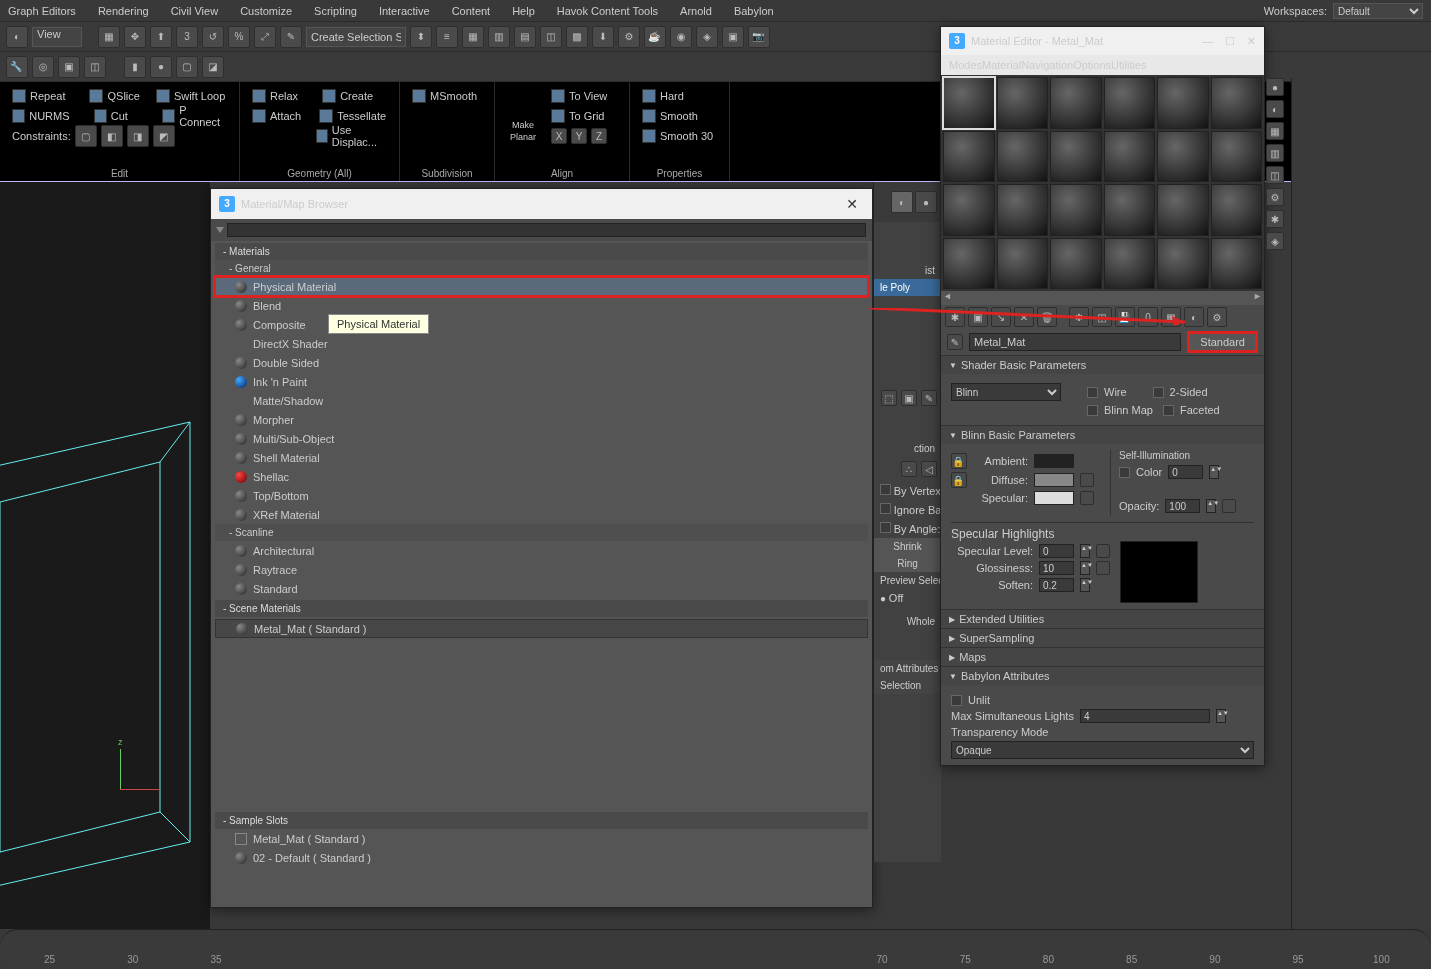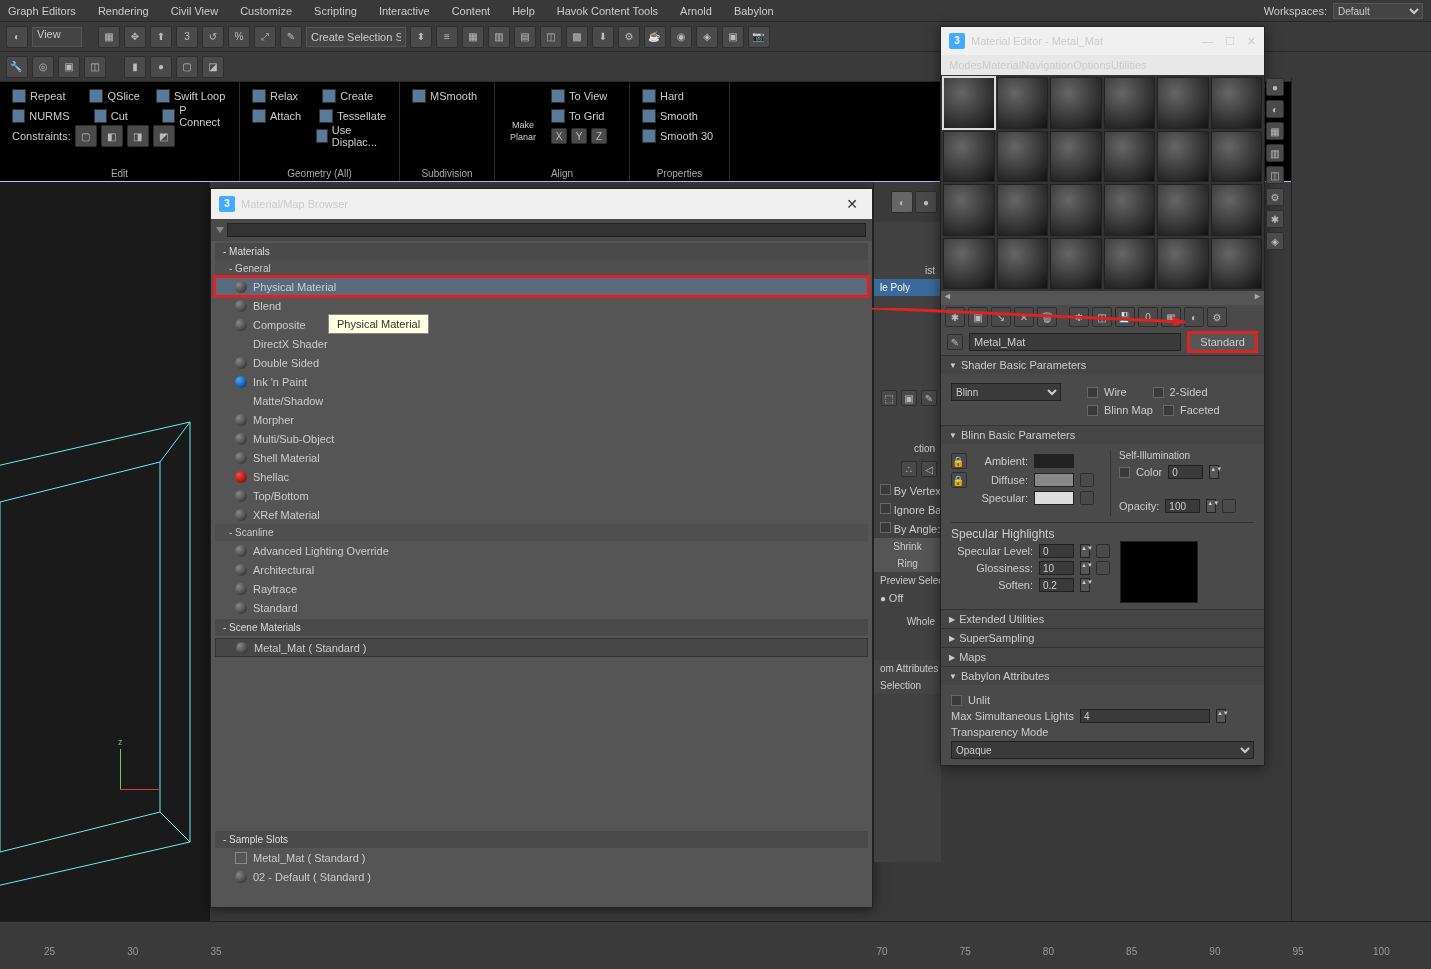--- a/index.html
+++ b/index.html
@@ -14,21 +14,21 @@
 .toolbar2 { height:30px; background:#3a3a3a; display:flex; align-items:center; padding:0 6px; gap:4px; border-bottom:1px solid #2a2a2a;}
 .ribbon { height:100px; background:#000000; display:flex; border-bottom:1px solid #c4b5fd;}
 .ribbon-group { border-right:1px solid #2a2a2a; padding:4px 8px; display:flex; flex-direction:column; position:relative;}
 .ribbon-group .glabel { position:absolute; bottom:2px; left:0; right:0; text-align:center; font-size:10px; color:#aaa;}
 .ribbon-btn { display:flex; align-items:center; gap:4px; padding:2px 4px; height:20px;}
 .ribbon-btn .ico { width:14px; height:14px; background:#5a7a9a; border:1px solid #333; display:inline-block;}
 .viewport { position:absolute; top:182px; left:0; width:210px; bottom:40px; background:#1a1a1a; overflow:hidden;}
 .axis { position:absolute; bottom:140px; left:120px; }
 .axis .x { position:absolute; width:40px; height:1px; background:#c44; }
 .axis .z { position:absolute; width:1px; height:40px; background:#6c6; bottom:0;}
-.timeline { position:absolute; bottom:0; left:0; right:0; height:48px; background:#3a3a3a; border-top:1px solid #222; display:flex; align-items:flex-end; padding:8px 8px;}
+.timeline { position:absolute; bottom:0; left:0; right:0; height:40px; background:#3a3a3a; border-top:1px solid #222; display:flex; align-items:flex-end; padding:0 8px;border-radius:18px;}
 .timeline .tick { flex:1; text-align:center; font-size:10px; color:#999; padding-bottom:4px;}
 .browser { position:absolute; top:188px; left:210px; width:663px; height:720px; background:#555; border:1px solid #222; box-shadow:0 2px 12px rgba(0,0,0,0.5); display:flex; flex-direction:column;}
 .browser-title { height:30px; background:#f0f0f0; color:#333; display:flex; align-items:center; padding:0 8px; gap:6px;}
 .browser-title .ico3 { width:16px; height:16px; background:#4af; color:#fff; font-weight:bold; text-align:center; line-height:16px; font-size:10px; border-radius:2px;}
 .browser-title .close { margin-left:auto; font-size:14px; color:#333; cursor:pointer; padding:0 6px;}
 .browser-search { height:22px; background:#4a4a4a; display:flex; align-items:center; padding:0 6px; gap:4px;}
 .browser-search .tri { width:0; height:0; border-left:6px solid #888; border-top:4px solid transparent; border-bottom:4px solid transparent; transform:rotate(90deg);}
 .browser-search input { flex:1; background:#333; border:1px solid #222; height:14px; color:#ccc; padding:0 4px;}
 .browser-body { flex:1; overflow:auto; background:#555; padding:0 4px;}
 .cat { background:#4a4a4a; padding:3px 8px; margin-top:2px; font-size:10px; color:#ddd;}
@@ -315,24 +315,20 @@
         <span class="matball"></span>
         <span>Top/Bottom</span>
       </div>
     <div class="matitem">
         <span class="matball"></span>
         <span>XRef Material</span>
       </div>
     <div class="subcat">-  Scanline</div>
     <div class="matitem">
         <span class="matball"></span>
-        <span>Advanced Lighting Override</span>
-      </div>
-    <div class="matitem">
-        <span class="matball"></span>
         <span>Architectural</span>
       </div>
     <div class="matitem">
         <span class="matball"></span>
         <span>Raytrace</span>
       </div>
     <div class="matitem">
         <span class="matball"></span>
         <span>Standard</span>
       </div>

